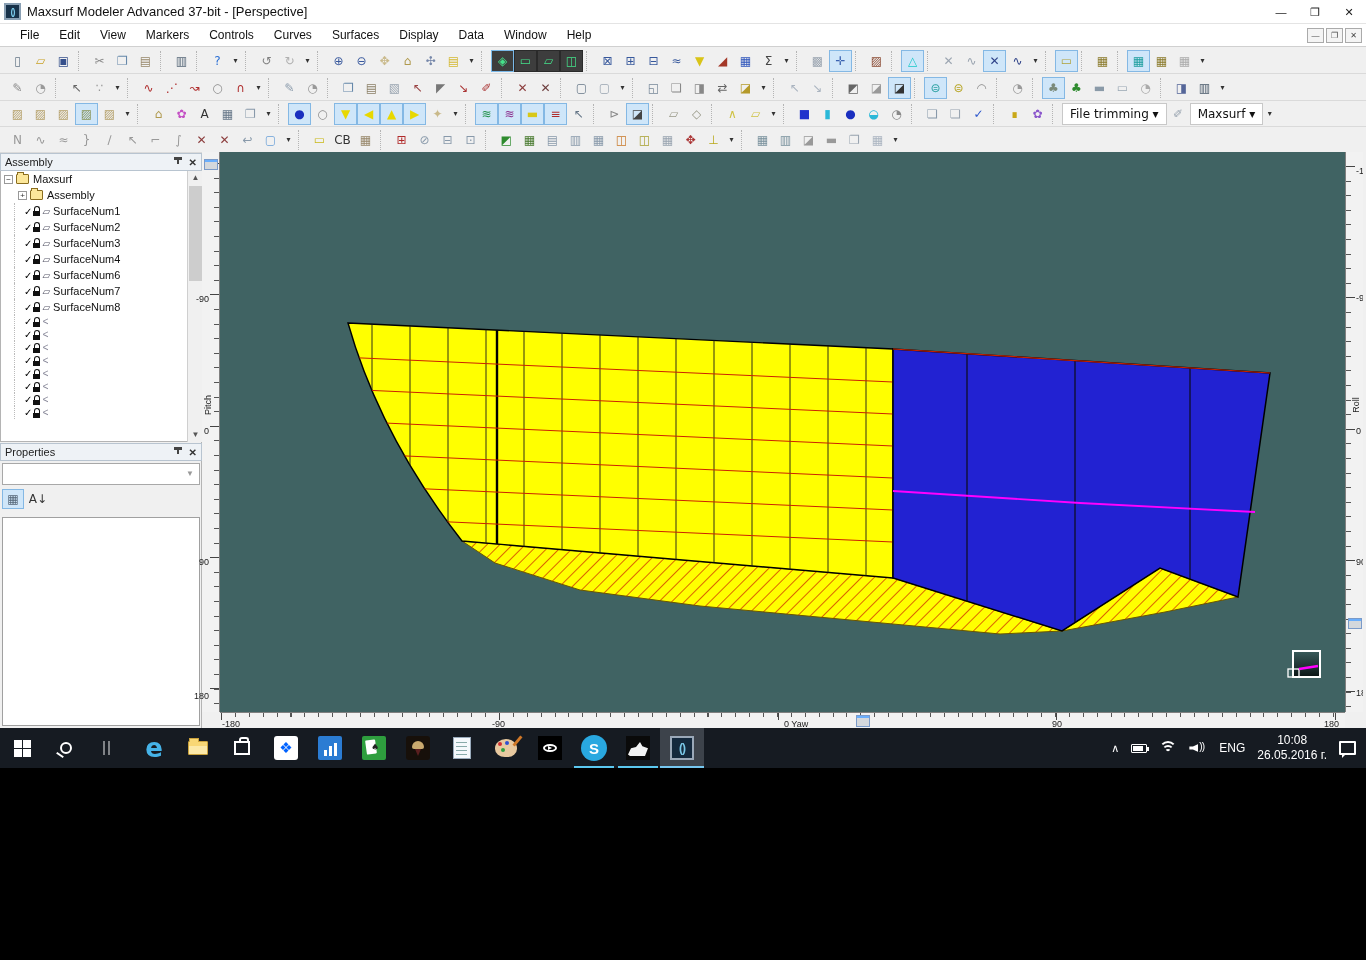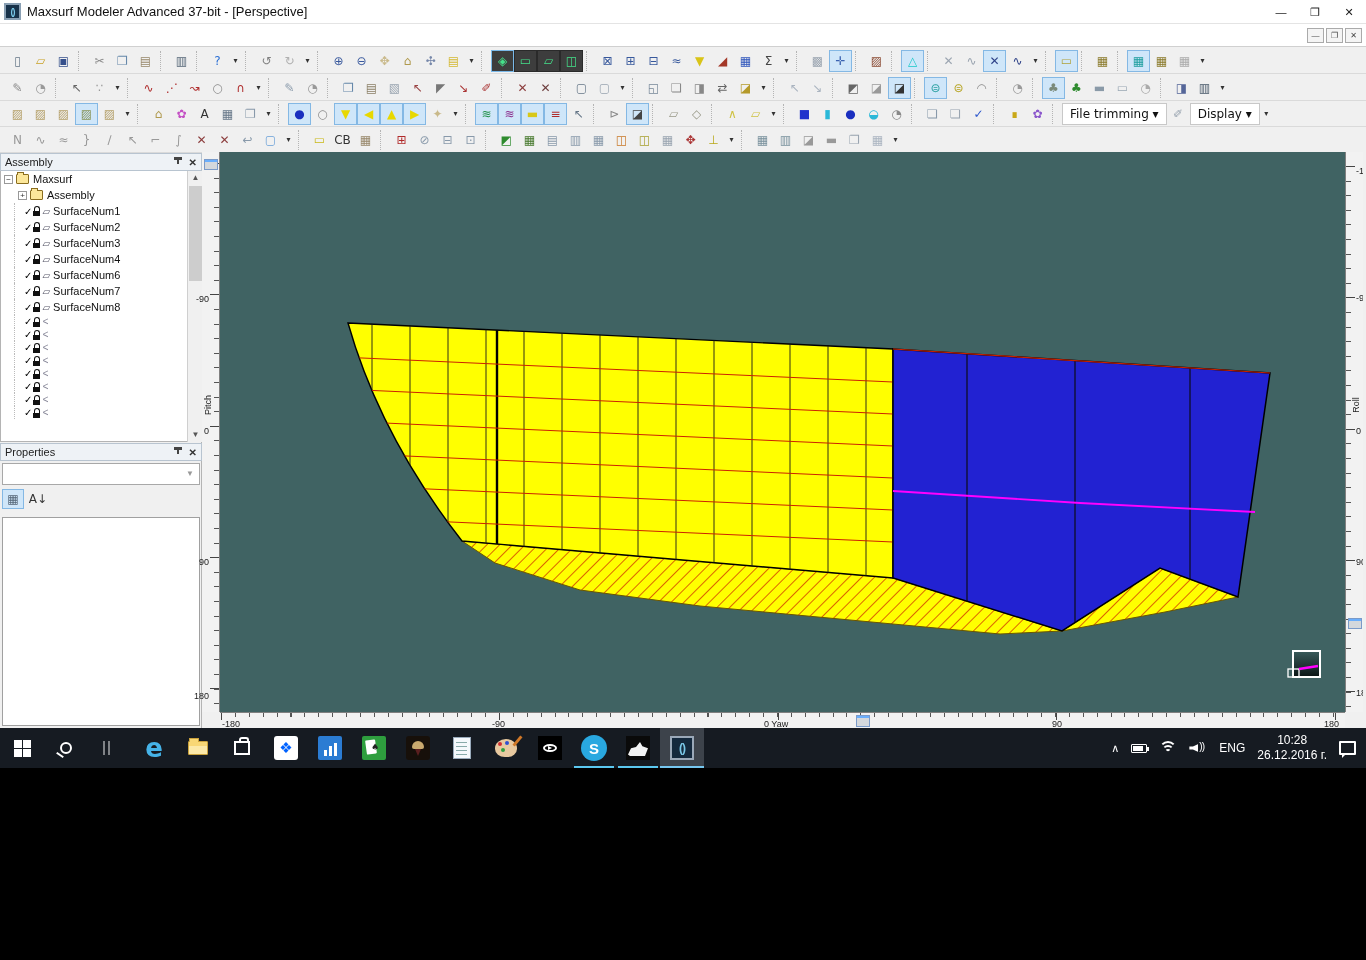--- a/index.html
+++ b/index.html
@@ -160,20 +160,34 @@
     <div class="app-logo">()</div>
     <div class="title-text">Maxsurf Modeler Advanced 37-bit - [Perspective]</div>
     <div class="win-controls">
       <div class="wc">—</div>
       <div class="wc">❐</div>
       <div class="wc">✕</div>
     </div>
   </div>
 
   <div class="menubar">
+    <div style="display:flex">
+
+    <span class="mi">File</span>
+        <span class="mi">Edit</span>
+        <span class="mi">View</span>
+        <span class="mi">Markers</span>
+        <span class="mi">Controls</span>
+        <span class="mi">Curves</span>
+        <span class="mi">Surfaces</span>
+        <span class="mi">Display</span>
+        <span class="mi">Data</span>
+        <span class="mi">Window</span>
+        <span class="mi">Help</span>
+      </div>
     <div class="mdi-controls">
       <div class="wc">—</div>
       <div class="wc">❐</div>
       <div class="wc">✕</div>
     </div>
   </div>
 
   <div class="tbrow" id="r1">
 
   <button class="tbi">
@@ -881,21 +895,21 @@
       <button class="tbi txt">
         <span class="g"></span>
         <span class="tl">File trimming ▾</span>
       </button>
       <button class="tbi">
         <span class="g" style="color: rgb(153, 164, 176);">✐</span>
         <span class="tl"></span>
       </button>
       <button class="tbi txt">
         <span class="g"></span>
-        <span class="tl">Display ▾</span>
+        <span class="tl">Maxsurf ▾</span>
       </button>
       <button class="tbi dd">
         <span class="g" style="color: rgb(51, 51, 51);">▾</span>
         <span class="tl"></span>
       </button>
     </div>
   <div class="tbrow" id="r4">
 
   <button class="tbi">
         <span class="g" style="color: rgb(153, 153, 153);">N</span>
@@ -1334,21 +1348,21 @@
       <span class="rlabel" style="top:141px">-90</span>
       <span class="axis-label" style="top:248px;left:2px">Roll</span>
       <span class="rlabel" style="top:274px">0</span>
       <span class="rlabel" style="top:405px">90</span>
       <span class="rlabel" style="top:536px">180</span>
       <div class="thumbv" style="top:466px"></div>
     </div>
     <div class="ruler-bottom">
       <span class="rlabel" style="left:2px">-180</span>
       <span class="rlabel" style="left:272px">-90</span>
-      <span class="rlabel" style="left:544px">0 Yaw</span>
+      <span class="rlabel" style="left:564px">0 Yaw</span>
       <span class="rlabel" style="left:832px">90</span>
       <span class="rlabel" style="left:1104px">180</span>
       <div class="thumbh" style="left:636px"></div>
     </div>
     <div class="rcorner lc"></div>
     <div class="rcorner rc"></div>
     <div class="redge"></div>
   </div>
 </div>
 
@@ -1421,18 +1435,18 @@
     <span class="chev">∧</span>
     <span class="battery"></span>
     <span class="wifi">
         <i></i>
         <i></i>
         <i></i>
       </span>
     <span class="vol"></span>
     <span class="lang">ENG</span>
     <span class="clock">
-      <div>10:28</div>
-      <div>26.12.2016 г.</div>
+      <div>10:08</div>
+      <div>26.05.2016 г.</div>
     </span>
     <span class="action"></span>
   </div>
 </div>
 
 </body></html>

